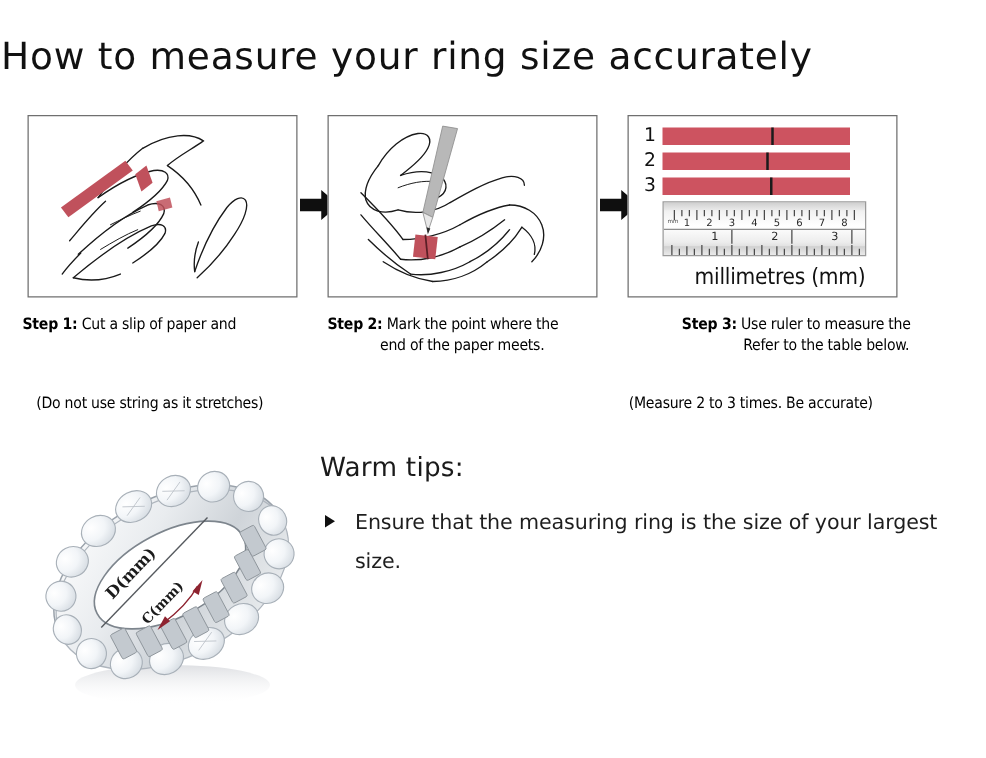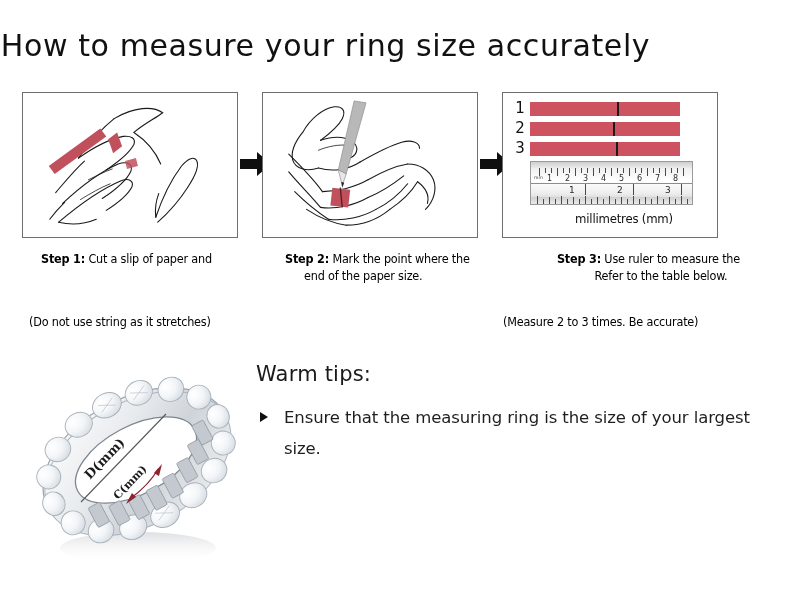--- a/index.html
+++ b/index.html
@@ -69,21 +69,21 @@
     font-family: "DejaVu Sans Condensed", "DejaVu Sans", sans-serif;
     font-size: 12.5px;
     line-height: 17px;
     color: #000;
     letter-spacing: -0.2px;
   }
   .cap-1 { left: 18px;  top: 250px; width: 240px; }
   .cap-2 { left: 262px; top: 250px; width: 236px; }
   .cap-3 { left: 502px; top: 250px; width: 270px; text-align: center; }
 
-  .caption .lbl { font-weight: 700; margin-left: 23px; }
+  .caption .lbl { font-weight: 700; }
   .caption .ind { display: block; padding-left: 42px; }
   .caption .ind-3 { display: block; padding-left: 48px; }
   .caption b { font-weight: 700; }
 
   .note {
     position: absolute;
     font-family: "DejaVu Sans Condensed", "DejaVu Sans", sans-serif;
     font-size: 12.5px;
     color: #000;
     letter-spacing: -0.2px;
@@ -179,21 +179,21 @@
     line-height: 10px;
   }
   .mm-caption {
     position: absolute;
     left: 0; top: 118px;
     width: 100%;
     text-align: center;
     padding-left: 28px;
     box-sizing: border-box;
     font-family: "DejaVu Sans Condensed", "DejaVu Sans", sans-serif;
-    font-size: 13px;
+    font-size: 18px;
     color: #111;
     letter-spacing: -0.2px;
   }
 
   
   .ring-art {
     position: absolute;
     left: 18px;
     top: 352px;
     width: 235px;
@@ -433,21 +433,21 @@
 
 <div class="caption cap-1">
   <span class="lbl">Step 1:</span>
   <span>Cut a slip of paper and</span>
 </div>
 <div class="note note-1">(Do not use string as it stretches)</div>
 
 <div class="caption cap-2">
   <span class="lbl">Step 2:</span>
   <span>Mark the point where the</span>
-  <span class="ind">end of the paper size.</span>
+  <span class="ind">end of the paper meets.</span>
 </div>
 
 <div class="caption cap-3">
   <span class="lbl">Step 3:</span>
   <span>Use ruler to measure the</span>
   <span class="ind-3">Refer to the table below.</span>
 </div>
 <div class="note note-3">(Measure 2 to 3 times. Be accurate)</div>
 
 <svg class="ring-art" viewBox="0 0 235 225">

